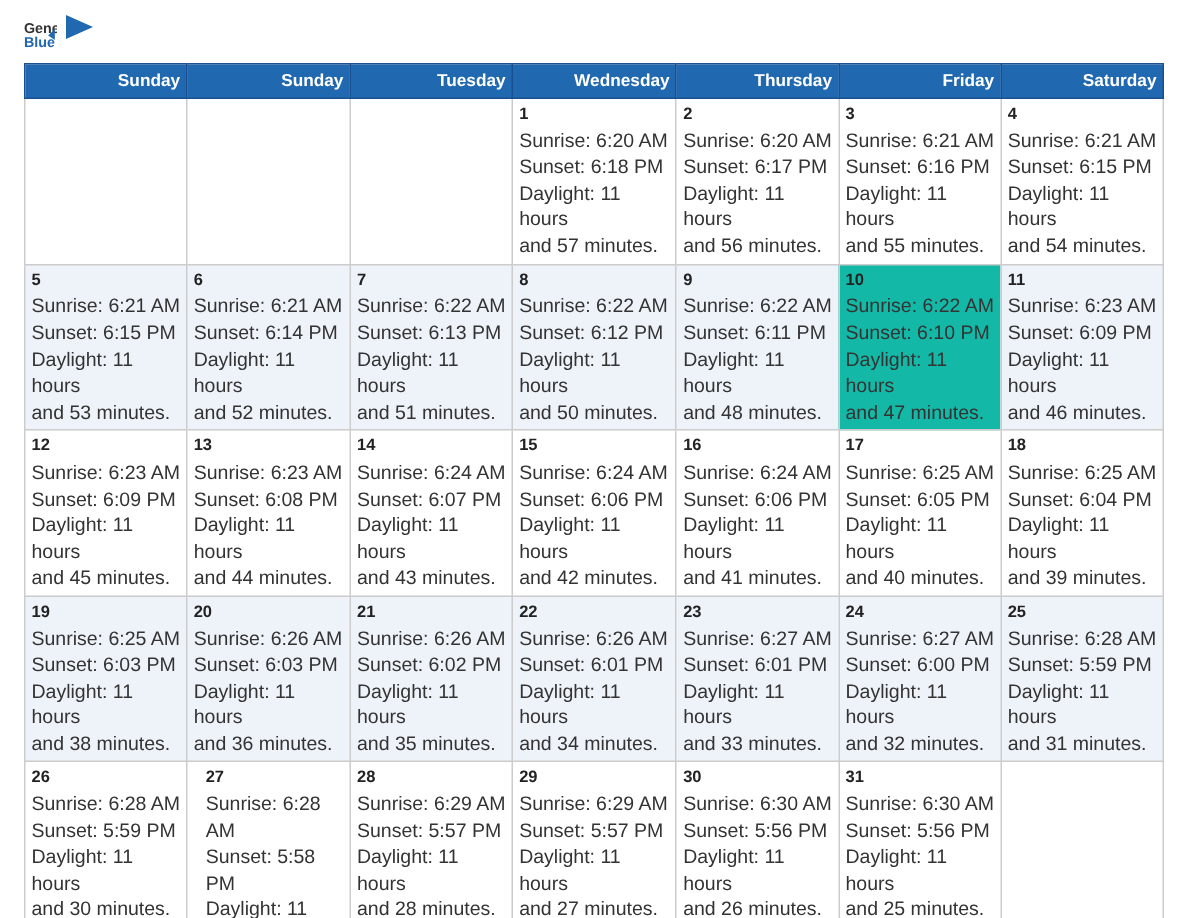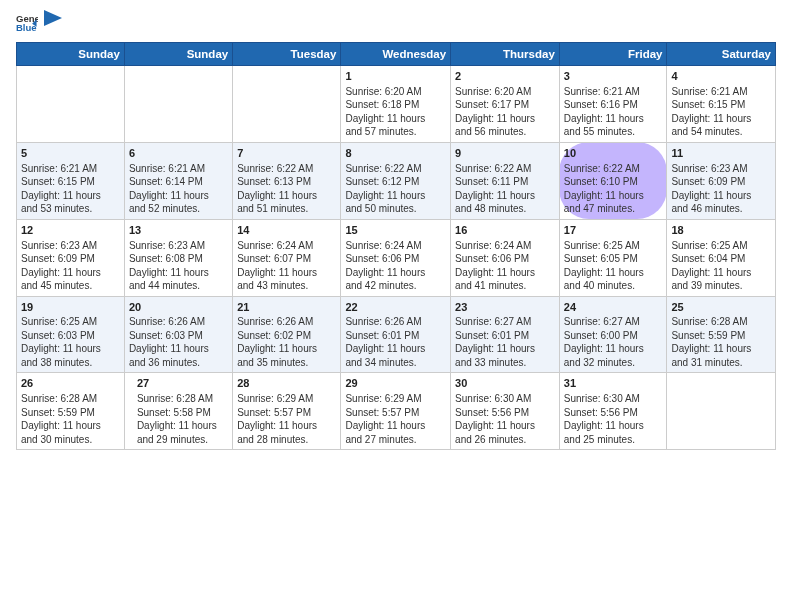--- a/index.html
+++ b/index.html
@@ -76,21 +76,21 @@
       background: #fff;
     }
     .day-num {
       font-size: 11px;
       font-weight: bold;
       display: block;
       margin-bottom: 1px;
       color: #222;
     }
     .day-info {
-      font-size: 10px;
+      font-size: 13px;
       color: #333;
       line-height: 1.35;
     }
     .empty-cell {
       background: #fff !important;
     }
   </style>
 </head>
 <body>
 
@@ -191,21 +191,21 @@
 Daylight: 11 hours
 and 50 minutes.</div>
           </td>
           <td style="background: rgb(238, 243, 250);">
             <span class="day-num">9</span>
             <div class="day-info" style="white-space: pre-line;">Sunrise: 6:22 AM
 Sunset: 6:11 PM
 Daylight: 11 hours
 and 48 minutes.</div>
           </td>
-          <td style="background: #c4b5fd; border-radius: 30px;">
+          <td style="background: #14b8a6;">
             <span class="day-num">10</span>
             <div class="day-info" style="white-space: pre-line;">Sunrise: 6:22 AM
 Sunset: 6:10 PM
 Daylight: 11 hours
 and 47 minutes.</div>
           </td>
           <td style="background: rgb(238, 243, 250);">
             <span class="day-num">11</span>
             <div class="day-info" style="white-space: pre-line;">Sunrise: 6:23 AM
 Sunset: 6:09 PM

